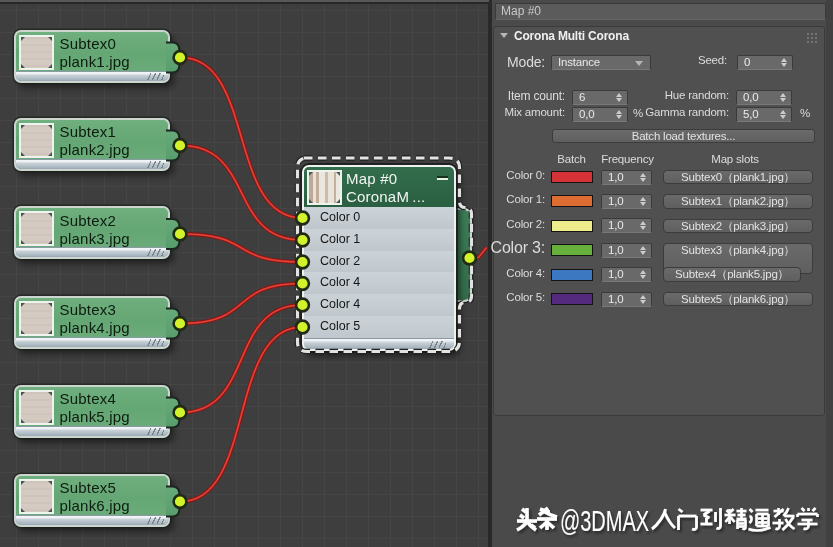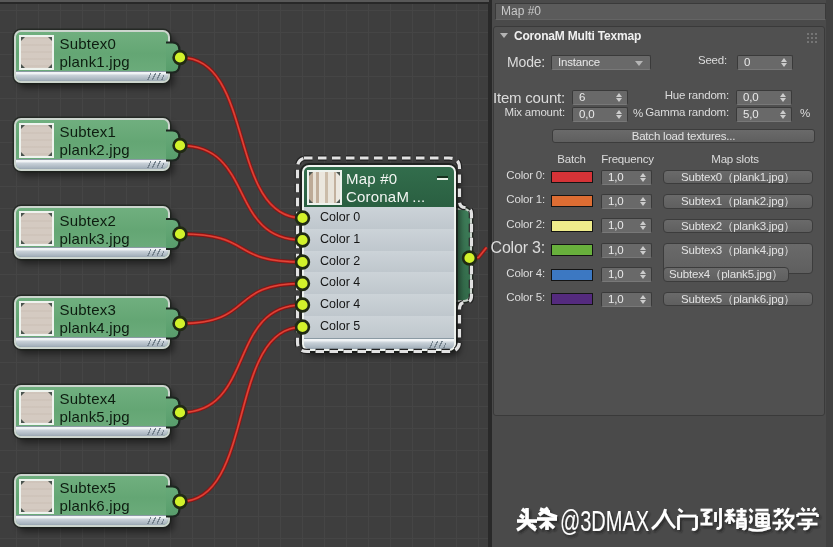--- a/index.html
+++ b/index.html
@@ -229,36 +229,36 @@
 <circle cx="302.5" cy="305.0" r="6.4" fill="#d2f22b" stroke="#202a14" stroke-width="2.6"></circle>
 <circle cx="302.5" cy="327.0" r="6.4" fill="#d2f22b" stroke="#202a14" stroke-width="2.6"></circle>
 <circle cx="469.5" cy="258.0" r="6.4" fill="#d2f22b" stroke="#202a14" stroke-width="2.6"></circle>
 </svg>
 <div id="sep"></div>
 <div id="panel">
 <div style="position:absolute;left:334px;top:0;width:7px;height:547px;background:#414141"></div>
 <div class="mapfield">Map #0</div>
 <div id="rollout"></div>
 <div class="tri" style="left:8px;top:33px"></div>
-<div class="lab" style="left:22px;top:29px;font-weight:bold;font-size:12px;color:#f0f0f0">CoronaM Multi Texmap</div>
+<div class="lab" style="left:22px;top:29px;font-weight:bold;font-size:12px;color:#f0f0f0">Corona Multi Corona</div>
 <div id="grip" style="left:315px;top:33px"></div>
 <div class="labr" style="right:288px;top:54.0px;font-size:14px">Mode:</div>
 <div class="box" style="left:59px;top:55px;width:100px;height:15px">
         <span class="txt" style="line-height:13px">Instance</span>
         <span class="drop"></span>
       </div>
 <div class="labr" style="right:106px;top:54.0px;font-size:11.5px">Seed:</div>
 <div class="box" style="left:245px;top:55.0px;width:56px;height:15px">
         <span class="txt" style="line-height:13px">0</span>
         <span class="spin">
           <span class="u"></span>
           <span class="d"></span>
         </span>
       </div>
-<div class="labr" style="right:268px;top:89.0px;font-size:15px">Item count:</div>
+<div class="labr" style="right:268px;top:89.0px;font-size:12px">Item count:</div>
 <div class="box" style="left:80px;top:90.0px;width:56px;height:15px">
         <span class="txt" style="line-height:13px">6</span>
         <span class="spin">
           <span class="u"></span>
           <span class="d"></span>
         </span>
       </div>
 <div class="labr" style="right:104px;top:89.0px;font-size:11.5px">Hue random:</div>
 <div class="box" style="left:244px;top:90.0px;width:56px;height:15px">
         <span class="txt" style="line-height:13px">0,0</span>
@@ -331,21 +331,21 @@
 <div class="btn" style="left:171px;top:243.0px;width:150px;height:31px;line-height:13.5px">Subtex3（plank4.jpg）</div>
 <div class="labr" style="right:288px;top:266.6px;font-size:11.5px">Color 4:</div>
 <div class="sw" style="left:59px;top:268.6px;width:42px;height:12px;background:#3c78c2"></div>
 <div class="box" style="left:109px;top:267.1px;width:51px;height:15px">
         <span class="txt" style="line-height:13px">1,0</span>
         <span class="spin">
           <span class="u"></span>
           <span class="d"></span>
         </span>
       </div>
-<div class="btn" style="left:171px;top:267.4px;width:126px;height:14.5px;line-height:13.5px">Subtex4（plank5.jpg）</div>
+<div class="btn" style="left:171px;top:267.4px;width:138px;height:14.5px;line-height:13.5px">Subtex4（plank5.jpg）</div>
 <div class="labr" style="right:288px;top:291.0px;font-size:11.5px">Color 5:</div>
 <div class="sw" style="left:59px;top:293.0px;width:42px;height:12px;background:#542a7e"></div>
 <div class="box" style="left:109px;top:291.5px;width:51px;height:15px">
         <span class="txt" style="line-height:13px">1,0</span>
         <span class="spin">
           <span class="u"></span>
           <span class="d"></span>
         </span>
       </div>
 <div class="btn" style="left:171px;top:291.8px;width:150px;height:14.5px;line-height:13.5px">Subtex5（plank6.jpg）</div>

